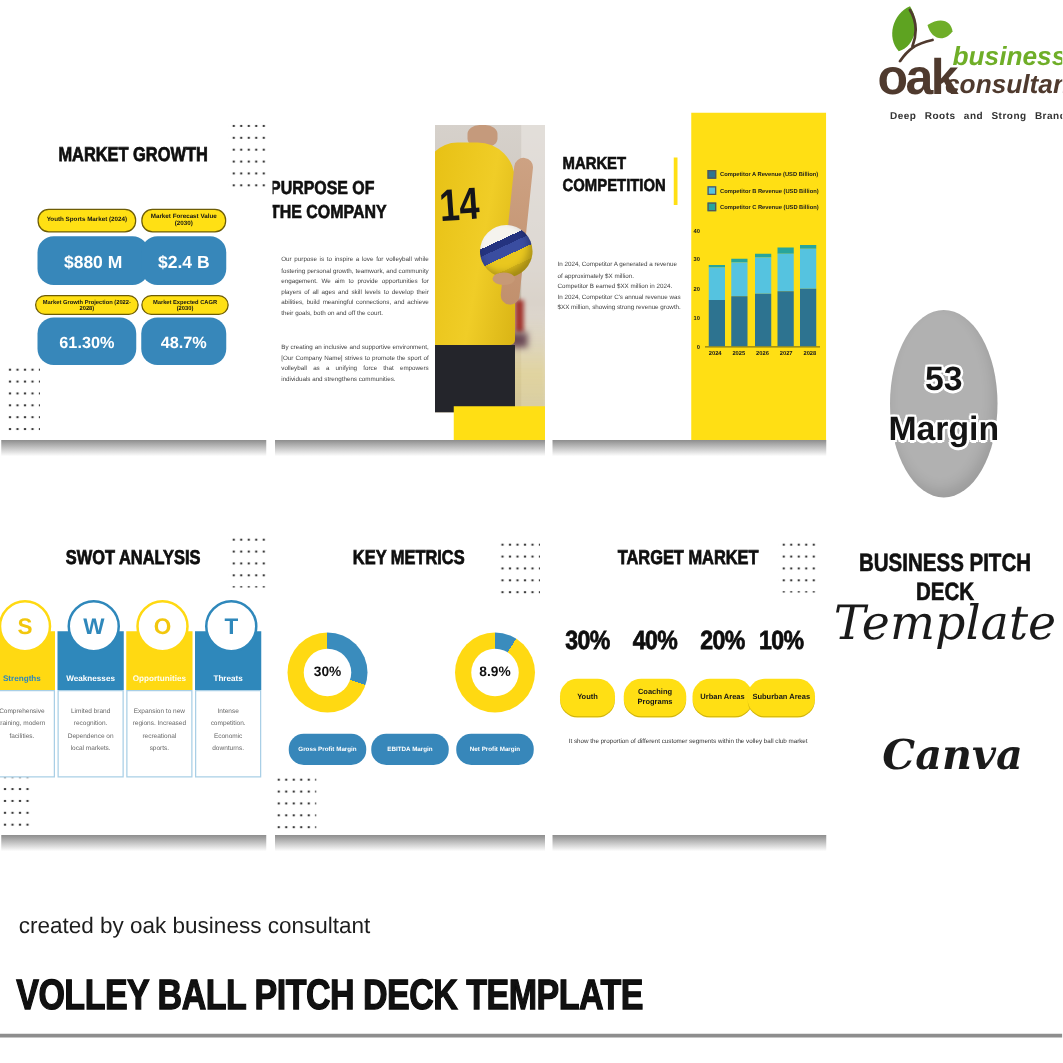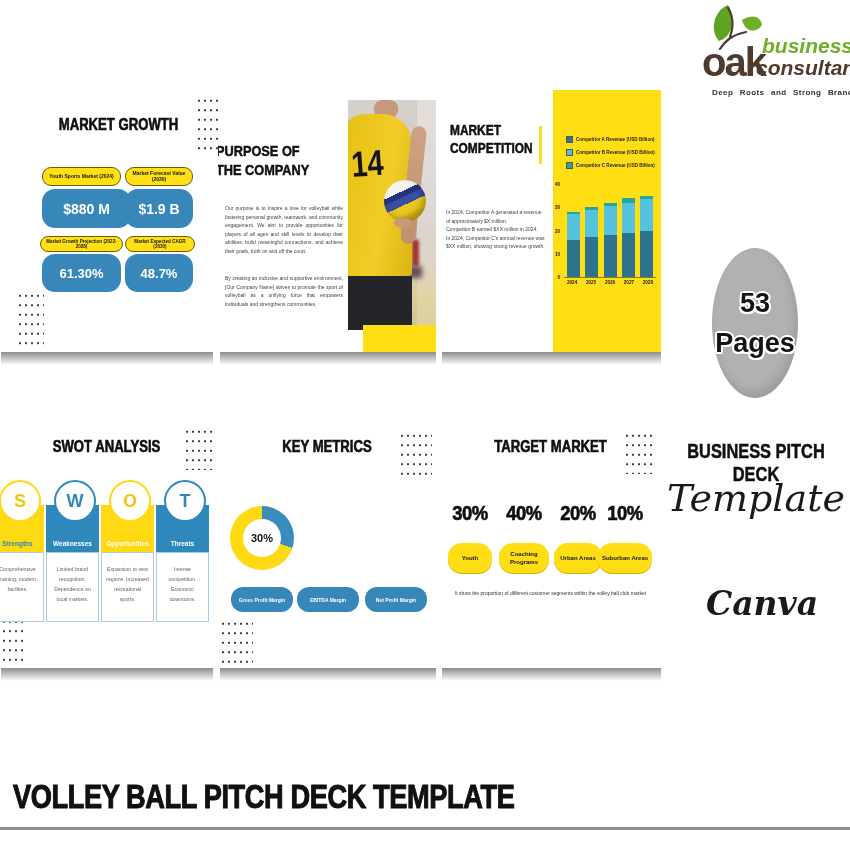--- a/index.html
+++ b/index.html
@@ -76,41 +76,41 @@
       <path d="M14,45 C20,36 26,31 40,28 M24,33 C28,22 27,12 22,4" stroke="#4f3a2e" stroke-width="2.2" fill="none" stroke-linecap="round"></path>
     </svg>
     <div class="lg-oak">oak</div>
     <div class="lg-business">business</div>
     <div class="lg-consultant">consultant</div>
     <div class="lg-tagline">Deep Roots and Strong Branches</div>
   </div>
 
   <div id="pages-badge">
     <div>53</div>
-    <div>Pages</div>
+    <div>Margin</div>
   </div>
   <div class="abs" style="left:656px;top:440px;width:200px;text-align:center;font-size:20px;font-weight:700;-webkit-text-stroke:.5px #0d0d0d;transform:scaleX(.82);">BUSINESS PITCH DECK</div>
   <div class="abs script" style="left:656px;top:476px;width:200px;text-align:center;font-size:38px;">Template</div>
   <div class="abs script" style="left:662px;top:584px;width:200px;text-align:center;font-size:33px;font-weight:700;">Canva</div>
 
   <div class="shadow" style="left:1px;top:352px;width:212px;"></div>
   <div class="shadow" style="left:220px;top:352px;width:216px;"></div>
   <div class="shadow" style="left:442px;top:352px;width:219px;"></div>
   <div class="shadow" style="left:1px;top:668px;width:212px;"></div>
   <div class="shadow" style="left:220px;top:668px;width:216px;"></div>
   <div class="shadow" style="left:442px;top:668px;width:219px;"></div>
 
-  <div class="slide" id="slide-market-growth" style="left:12px;top:90px;width:213px;height:262px;text-decoration:underline;">
+  <div class="slide" id="slide-market-growth" style="left:0;top:90px;width:213px;height:262px;text-decoration:underline;">
     <div class="dots" style="left:183px;top:5px;width:30px;height:56px;"></div>
     <div class="dots" style="left:4px;top:200px;width:28px;height:55px;"></div>
     <div class="slide-title" style="top:26px;">MARKET GROWTH</div>
     <div class="ypill" style="left:30px;top:77px;width:79px;height:19px;">Youth Sports Market (2024)</div>
     <div class="ypill" style="left:113px;top:77px;width:68px;height:19px;">Market Forecast Value (2030)</div>
     <div class="bluebox" style="left:30px;top:99px;width:89px;height:39px;font-size:14px;">$880 M</div>
-    <div class="bluebox" style="left:113px;top:99px;width:68px;height:39px;font-size:14px;">$1.9 B</div>
+    <div class="bluebox" style="left:113px;top:99px;width:68px;height:39px;font-size:14px;">$2.4 B</div>
     <div class="ypill" style="left:28px;top:146px;width:83px;height:16px;font-size:4.6px;">Market Growth Projection (2022-2028)</div>
     <div class="ypill" style="left:113px;top:146px;width:70px;height:16px;font-size:4.6px;">Market Expected CAGR (2030)</div>
     <div class="bluebox" style="left:30px;top:164px;width:79px;height:38px;font-size:13px;">61.30%</div>
     <div class="bluebox" style="left:113px;top:164px;width:68px;height:38px;font-size:13px;">48.7%</div>
   </div>
 
   <div class="slide" id="slide-purpose" style="left:218px;top:90px;width:218px;height:262px;">
     <div class="purpose-heading" style="left:-2px;top:52px;">
       <div>PURPOSE OF</div>
       <div>THE COMPANY</div>
@@ -242,34 +242,38 @@
       </div>
   </div>
 
   <div class="slide" id="slide-metrics" style="left:218px;top:418px;width:218px;height:250px;">
     <div class="dots" style="left:180px;top:12px;width:34px;height:48px;"></div>
     <div class="dots" style="left:1px;top:200px;width:34px;height:46px;"></div>
     <div class="slide-title" style="top:20px;">KEY METRICS</div>
     <div class="donut" style="left: 12px; top: 88px; background: conic-gradient(rgb(58, 140, 189) 108deg, rgb(255, 217, 18) 0deg);">
       <div class="hole">30%</div>
       </div>
+    <div class="donut" style="left: 146px; top: 88px; background: conic-gradient(rgb(58, 140, 189) 32.04deg, rgb(255, 217, 18) 0deg);">
+      <div class="hole">8.9%</div>
+      </div>
     <div class="bpill" style="left:13px;top:169px;width:62px;height:25px;">Gross Profit Margin</div>
     <div class="bpill" style="left:79px;top:169px;width:62px;height:25px;">EBITDA Margin</div>
     <div class="bpill" style="left:147px;top:169px;width:62px;height:25px;">Net Profit Margin</div>
   </div>
 
   <div class="slide" id="slide-target" style="left:440px;top:418px;width:221px;height:250px;">
     <div class="dots" style="left:183px;top:12px;width:32px;height:44px;"></div>
     <div class="slide-title" style="top:20px;">TARGET MARKET</div>
     <div class="pct" style="left:3px;top:83px;">30%</div>
     <div class="pct" style="left:57px;top:83px;">40%</div>
     <div class="pct" style="left:111px;top:83px;">20%</div>
     <div class="pct" style="left:158px;top:83px;">10%</div>
     <div class="tpill" style="left:8px;top:125px;width:44px;height:31px;">Youth</div>
     <div class="tpill" style="left:59px;top:125px;width:50px;height:31px;padding:0 6px;box-sizing:border-box;">Coaching Programs</div>
     <div class="tpill" style="left:114px;top:125px;width:48px;height:31px;">Urban Areas</div>
     <div class="tpill" style="left:158px;top:125px;width:54px;height:31px;">Suburban Areas</div>
     <div class="abs" style="left:0;top:172px;width:221px;text-align:center;font-size:5px;color:#333;">It show the proportion of different customer segments within the volley ball club market</div>
   </div>
 
+  <div class="abs" style="left:15px;top:730px;font-size:18px;color:#1d1d1d;">created by oak business consultant</div>
   <div class="abs" style="left:13px;top:777px;font-size:34px;font-weight:700;-webkit-text-stroke:1px #0a0a0a;letter-spacing:-0.5px;transform:scaleX(.8);transform-origin:left top;white-space:nowrap;">VOLLEY BALL PITCH DECK TEMPLATE</div>
   <div class="abs" style="left:0;top:827px;width:850px;height:3px;background:#8e8e8e;"></div>
 </div>
 
 </body></html>

